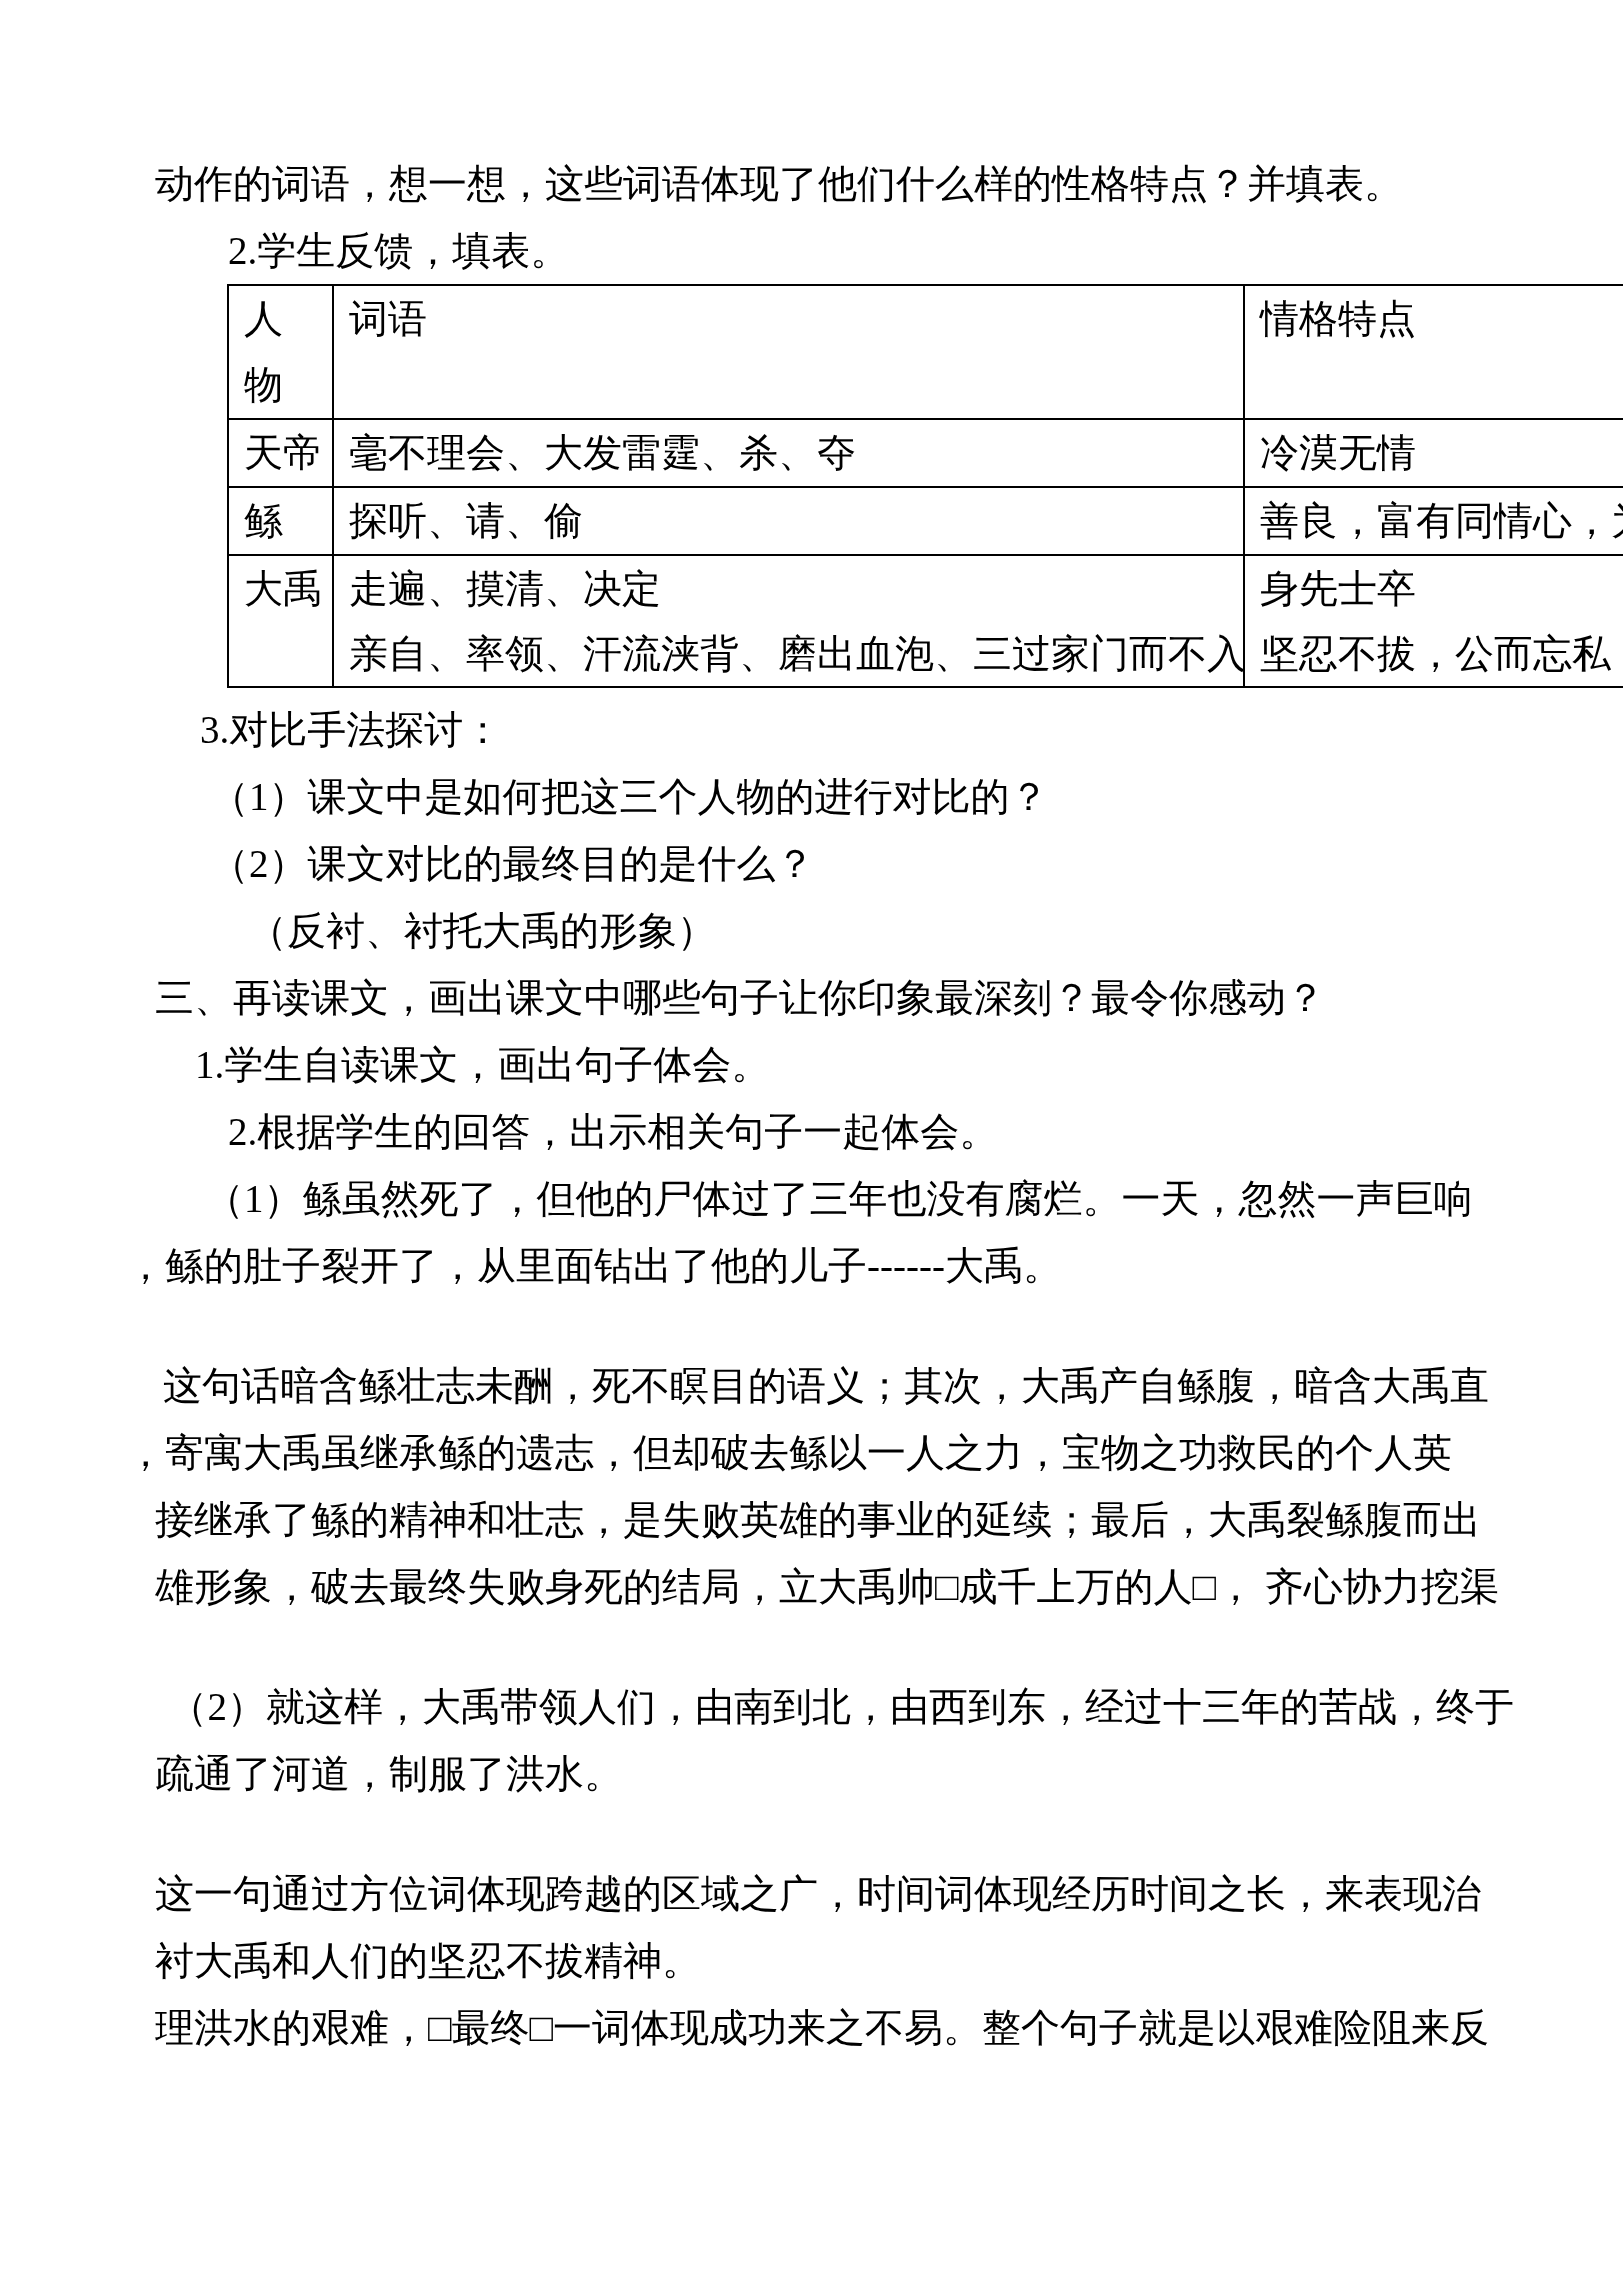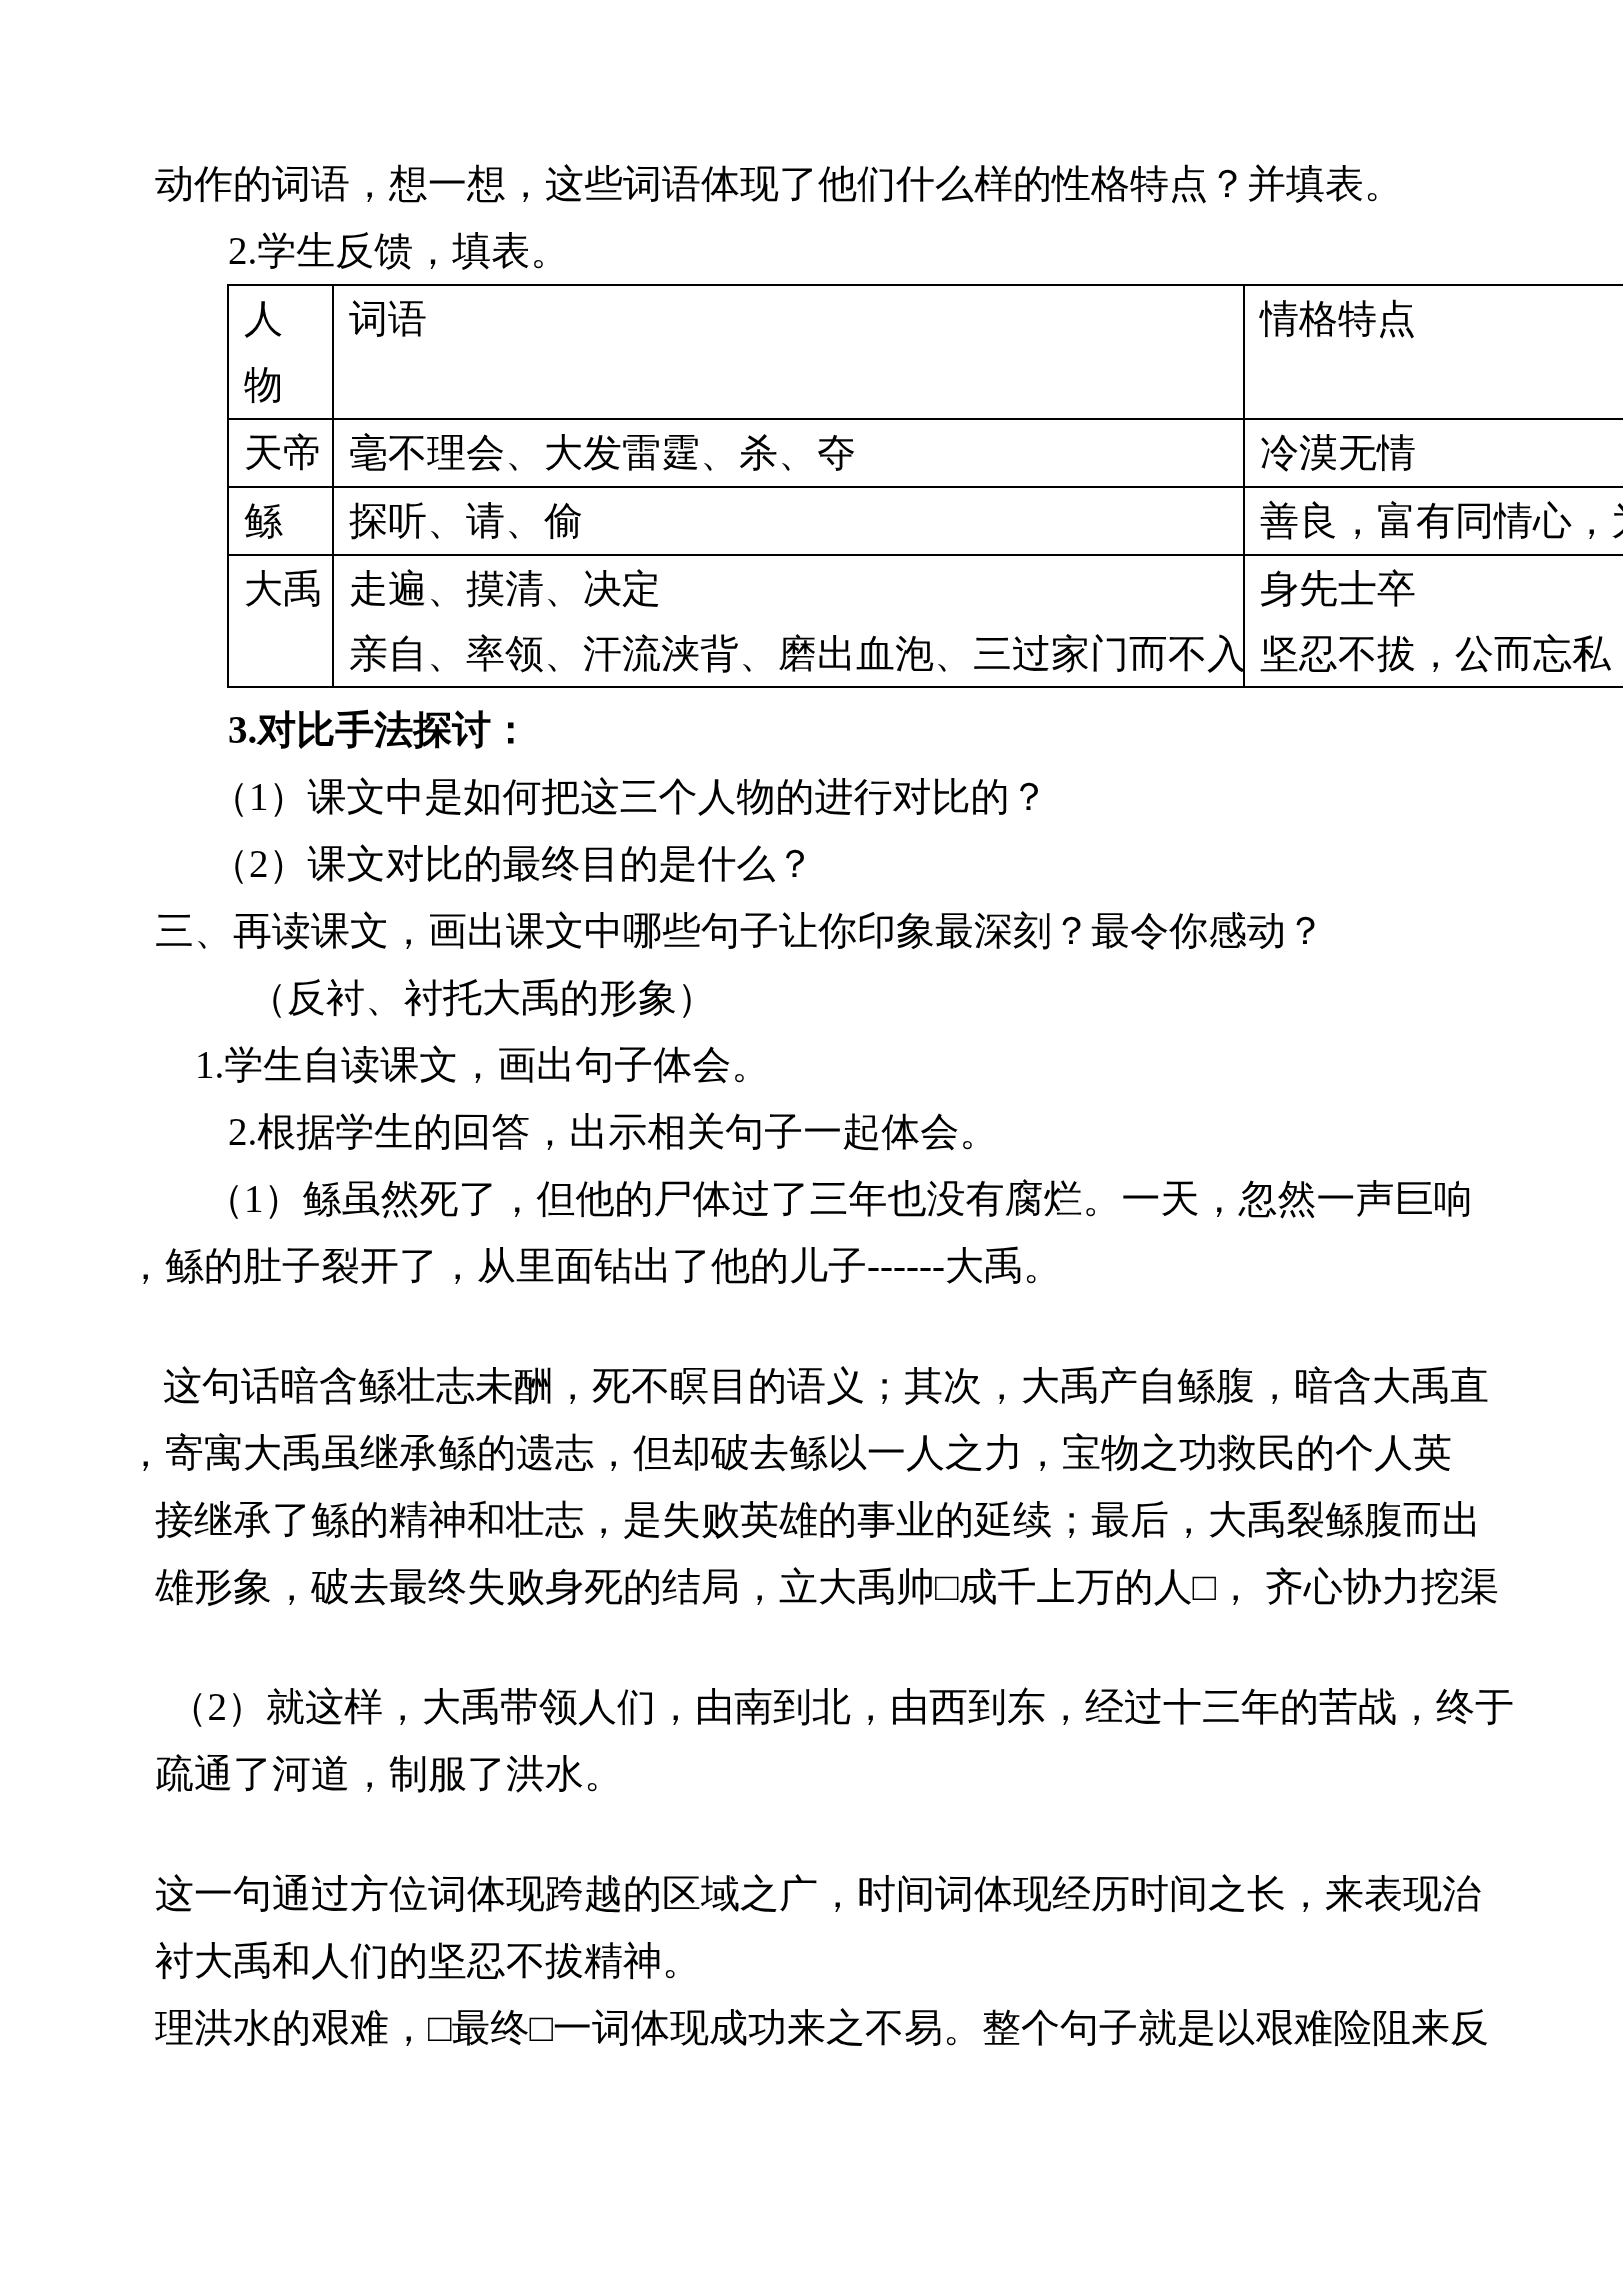--- a/index.html
+++ b/index.html
@@ -105,25 +105,25 @@
             </td>
           <td>
               <div class="cell-line">身先士卒</div>
               <div class="cell-line">坚忍不拔，公而忘私</div>
             </td>
         </tr>
       </tbody>
     </table>
 
     <div class="after-table">
-        <div class="doc-line" style="margin-left: 73px; font-weight: bold;">3.对比手法探讨：</div>
+        <div class="doc-line" style="margin-left: 45px;">3.对比手法探讨：</div>
         <div class="doc-line" style="margin-left: 55px;">（1）课文中是如何把这三个人物的进行对比的？</div>
         <div class="doc-line" style="margin-left: 55px;">（2）课文对比的最终目的是什么？</div>
+        <div class="doc-line" style="margin-left: 93px;">（反衬、衬托大禹的形象）</div>
         <div class="doc-line" style="margin-left: 0px;">三、再读课文，画出课文中哪些句子让你印象最深刻？最令你感动？</div>
-        <div class="doc-line" style="margin-left: 93px;">（反衬、衬托大禹的形象）</div>
         <div class="doc-line" style="margin-left: 40px;">1.学生自读课文，画出句子体会。</div>
         <div class="doc-line" style="margin-left: 73px;">2.根据学生的回答，出示相关句子一起体会。</div>
         <div class="doc-line" style="margin-left: 50px;">（1）鲧虽然死了，但他的尸体过了三年也没有腐烂。一天，忽然一声巨响</div>
         <div class="doc-line" style="margin-left: -29px;">，鲧的肚子裂开了，从里面钻出了他的儿子------大禹。</div>
         <div class="doc-line gap-before" style="margin-left: 8px;">这句话暗含鲧壮志未酬，死不瞑目的语义；其次，大禹产自鲧腹，暗含大禹直</div>
         <div class="doc-line" style="margin-left: -29px;">，寄寓大禹虽继承鲧的遗志，但却破去鲧以一人之力，宝物之功救民的个人英</div>
         <div class="doc-line" style="margin-left: 0px;">接继承了鲧的精神和壮志，是失败英雄的事业的延续；最后，大禹裂鲧腹而出</div>
         <div class="doc-line" style="margin-left: 0px;">雄形象，破去最终失败身死的结局，立大禹帅□成千上万的人□， 齐心协力挖渠</div>
         <div class="doc-line gap-before" style="margin-left: 13.6px;">（2）就这样，大禹带领人们，由南到北，由西到东，经过十三年的苦战，终于</div>
         <div class="doc-line" style="margin-left: 0px;">疏通了河道，制服了洪水。</div>

